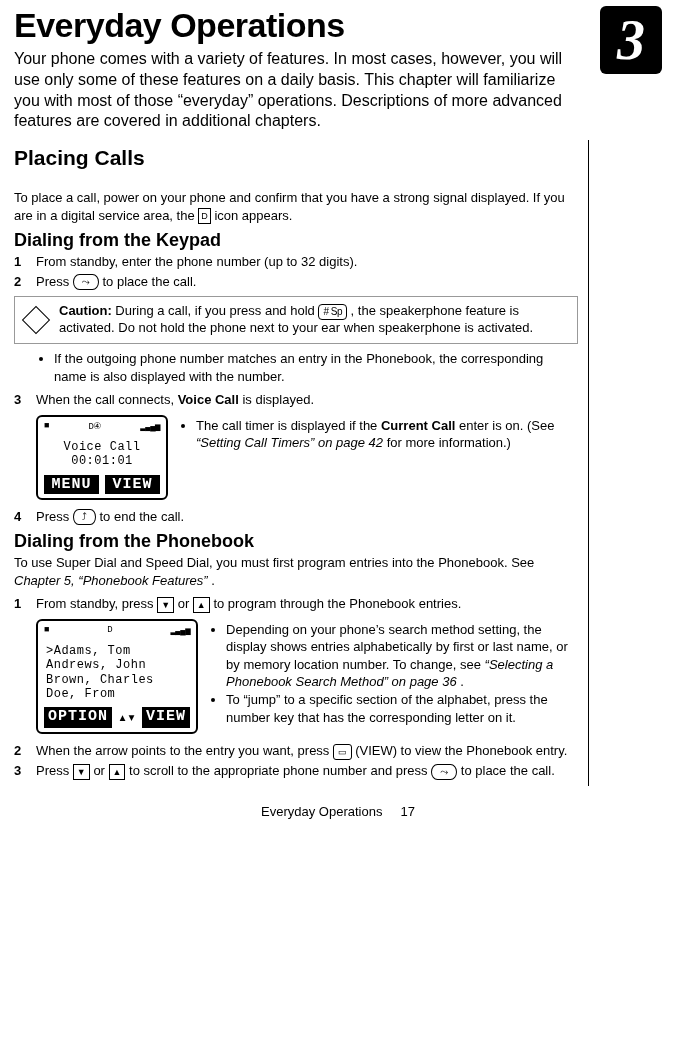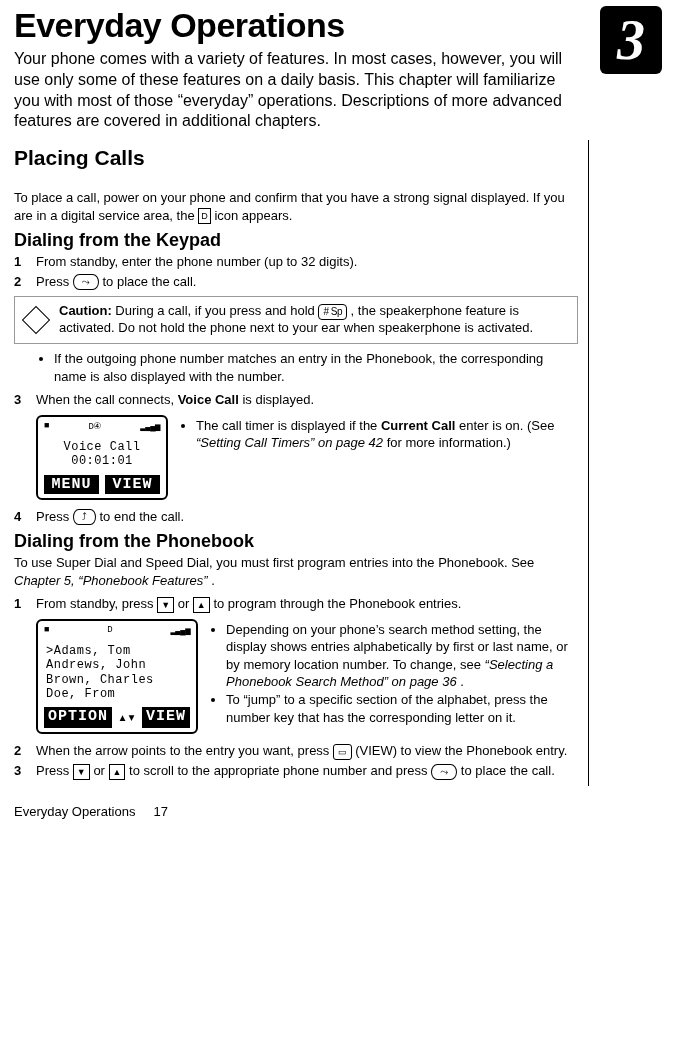--- a/index.html
+++ b/index.html
@@ -210,21 +210,21 @@
     background: transparent;
     color: #000;
     flex: 0 0 14px;
     padding: 1px 0;
     letter-spacing: 0;
   }
   .screen-side {
     flex: 1;
   }
   .footer {
-    text-align: left;
+    text-align: center;
     font-size: 13px;
     margin-top: 18px;
   }
   .italic { font-style: italic; }
   b { font-weight: bold; }
 </style>
 </head>
 <body>
 
 <div class="page">

